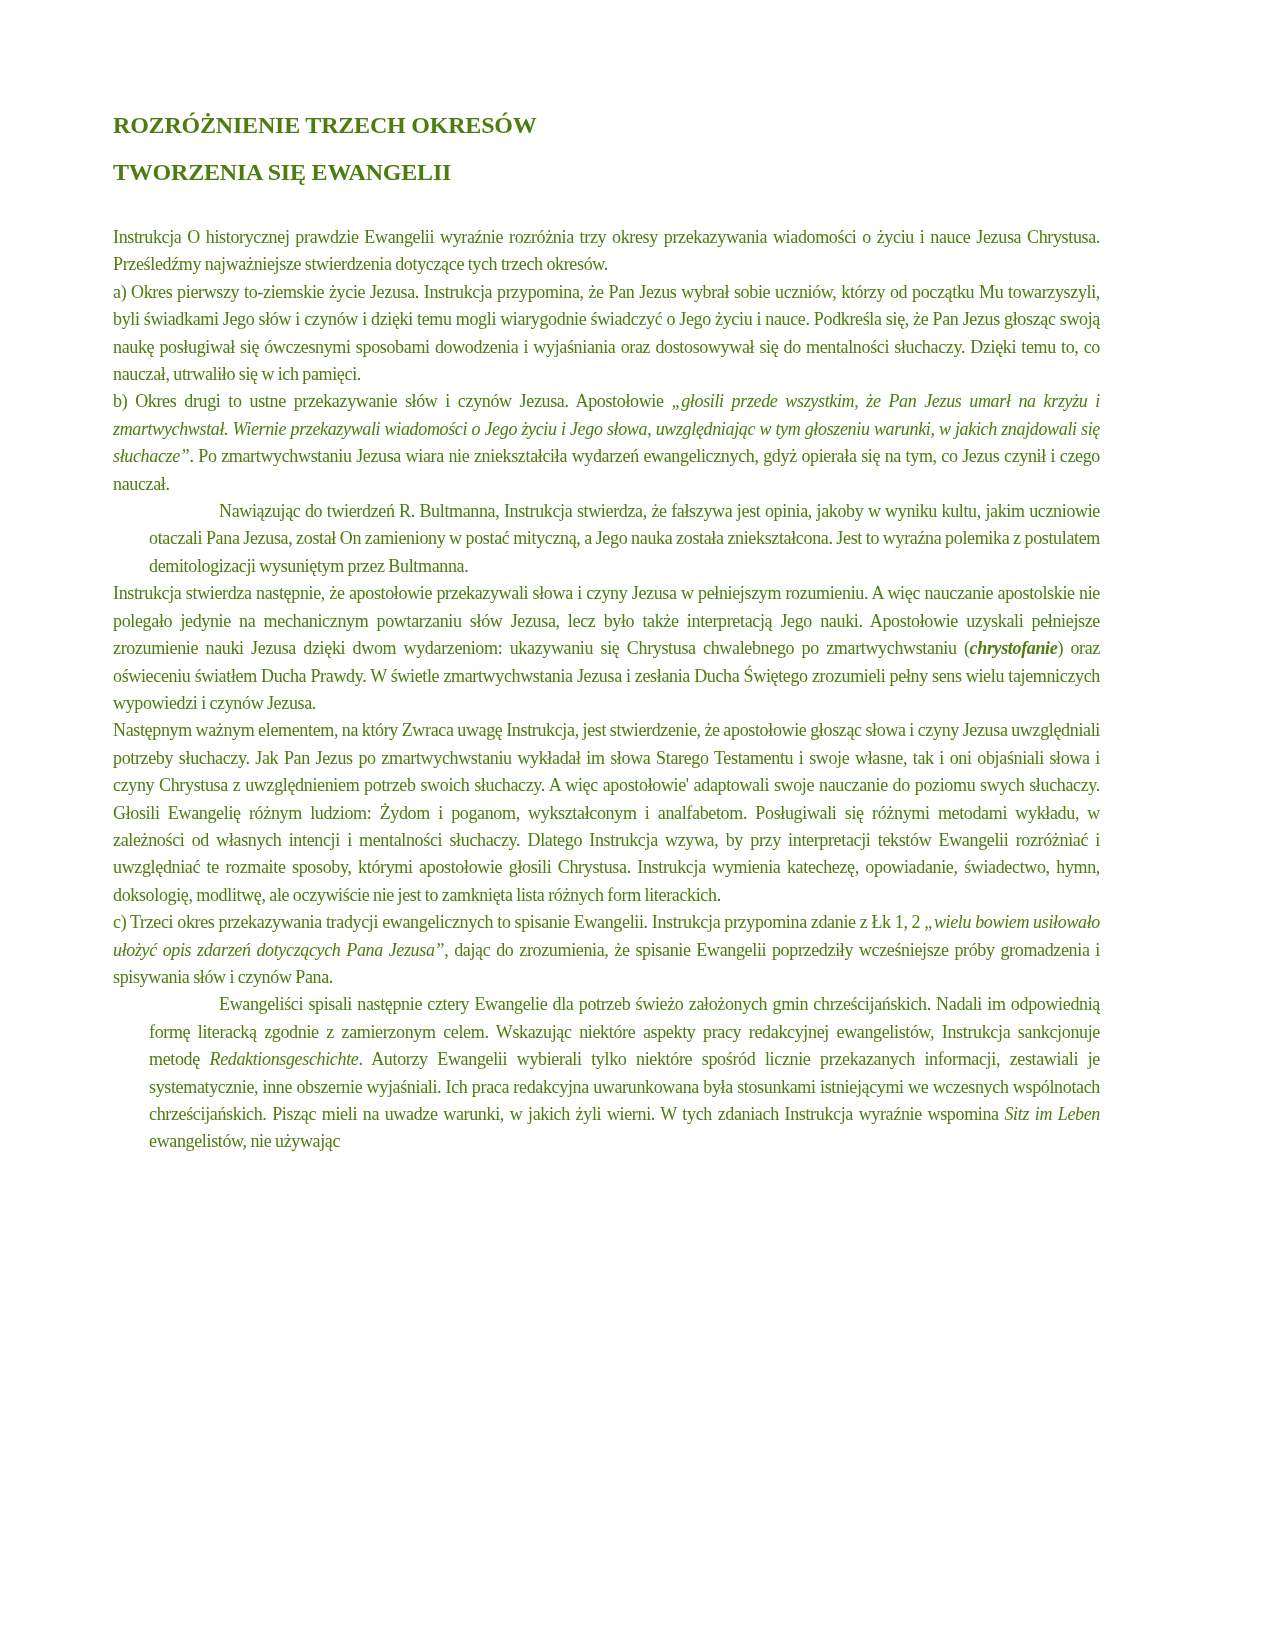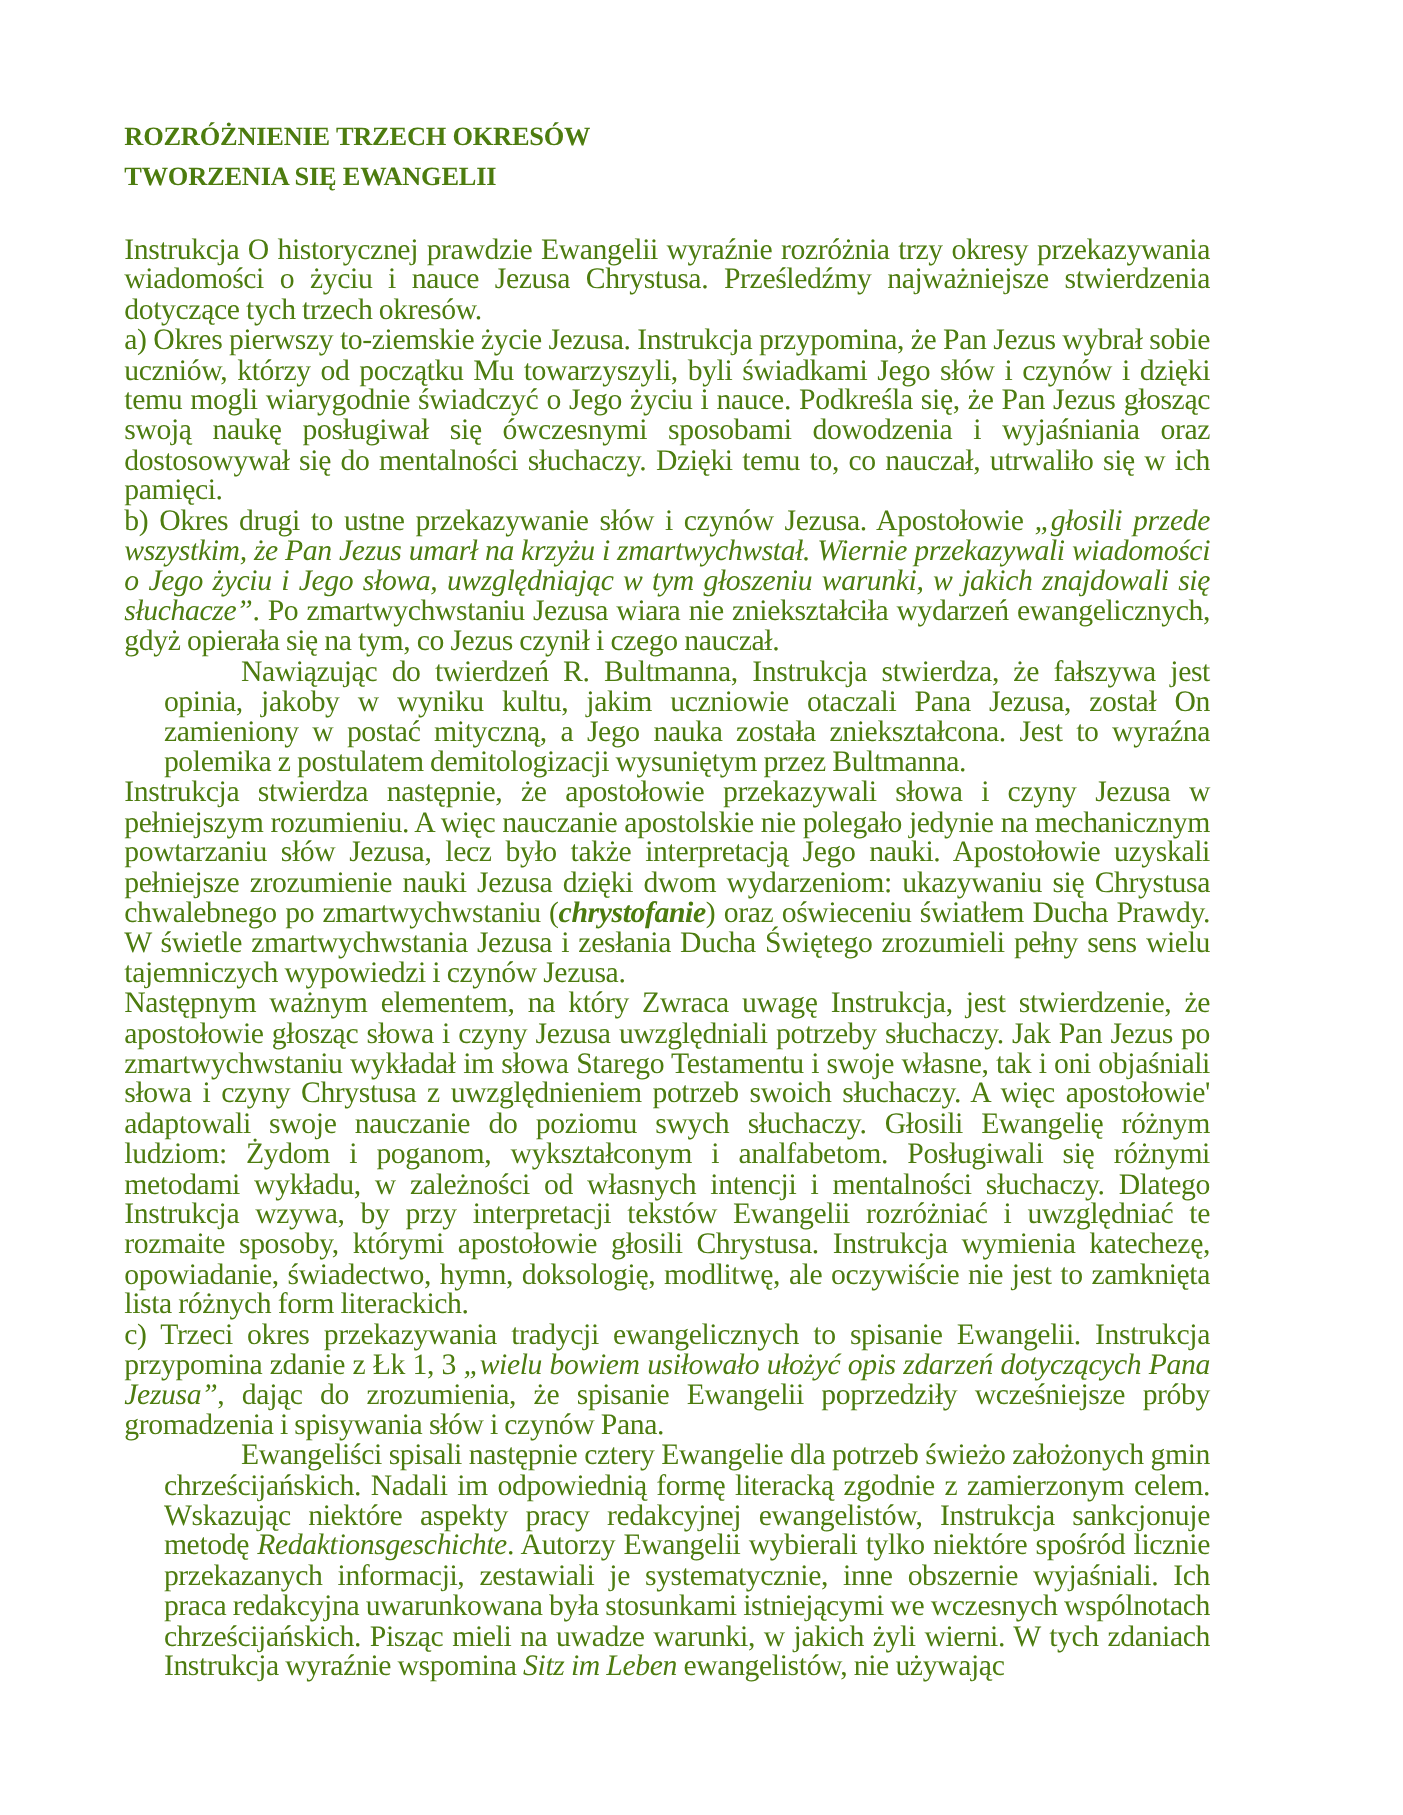--- a/index.html
+++ b/index.html
@@ -6,38 +6,38 @@
   body { width: 1275px; height: 1650px; position: relative; overflow: hidden; }
   .page {
     position: absolute; left: 113px; top: 110px; width: 987px;
     font-family: Liberation Serif, serif;
     color: #4d7c0f;
   }
   .title-line {
     font-weight: bold; font-size: 24px; line-height: 30px; margin: 0;
     letter-spacing: -0.2px;
   }
-  .title-line + .title-line { margin-top: 6px; }
+  .title-line + .title-line { margin-top: 17px; }
   .body { margin-top: 37px; }
   .para {
-    font-size: 27px; line-height: 27.4px; margin: 0;
+    font-size: 18px; line-height: 27.4px; margin: 0;
     text-align: justify; letter-spacing: -0.35px; word-spacing: -0.5px;
   }
   .para.indent { text-indent: 70px; margin-left: 36px; }
 </style>
 </head>
 <body>
 
 <div class="page">
   <h1 class="title-line">ROZRÓŻNIENIE TRZECH OKRESÓW</h1>
   <h1 class="title-line">TWORZENIA SIĘ EWANGELII</h1>
 
   <div class="body">
     <p class="para"><span>Instrukcja O historycznej prawdzie Ewangelii wyraźnie rozróżnia trzy okresy przekazywania wiadomości o życiu i nauce Jezusa Chrystusa. Prześledźmy najważniejsze stwierdzenia dotyczące tych trzech okresów.</span></p>
     <p class="para"><span>a) Okres pierwszy to-ziemskie życie Jezusa. Instrukcja przypomina, że Pan Jezus wybrał sobie uczniów, którzy od początku Mu towarzyszyli, byli świadkami Jego słów i czynów i dzięki temu mogli wiarygodnie świadczyć o Jego życiu i nauce. Podkreśla się, że Pan Jezus głosząc swoją naukę posługiwał się ówczesnymi sposobami dowodzenia i wyjaśniania oraz dostosowywał się do mentalności słuchaczy. Dzięki temu to, co nauczał, utrwaliło się w ich pamięci.</span></p>
     <p class="para"><span>b) Okres drugi to ustne przekazywanie słów i czynów Jezusa. Apostołowie </span><span style="font-style: italic;">„głosili przede wszystkim, że Pan Jezus umarł na krzyżu i zmartwychwstał. Wiernie przekazywali wiadomości o Jego życiu i Jego słowa, uwzględniając w tym głoszeniu warunki, w jakich znajdowali się słuchacze”</span><span>. Po zmartwychwstaniu Jezusa wiara nie zniekształciła wydarzeń ewangelicznych, gdyż opierała się na tym, co Jezus czynił i czego nauczał.</span></p>
     <p class="para indent"><span>Nawiązując do twierdzeń R. Bultmanna, Instrukcja stwierdza, że fałszywa jest opinia, jakoby w wyniku kultu, jakim uczniowie otaczali Pana Jezusa, został On zamieniony w postać mityczną, a Jego nauka została zniekształcona. Jest to wyraźna polemika z postulatem demitologizacji wysuniętym przez Bultmanna.</span></p>
     <p class="para"><span>Instrukcja stwierdza następnie, że apostołowie przekazywali słowa i czyny Jezusa w pełniejszym rozumieniu. A więc nauczanie apostolskie nie polegało jedynie na mechanicznym powtarzaniu słów Jezusa, lecz było także interpretacją Jego nauki. Apostołowie uzyskali pełniejsze zrozumienie nauki Jezusa dzięki dwom wydarzeniom: ukazywaniu się Chrystusa chwalebnego po zmartwychwstaniu (</span><span style="font-style: italic; font-weight: bold;">chrystofanie</span><span>) oraz oświeceniu światłem Ducha Prawdy. W świetle zmartwychwstania Jezusa i zesłania Ducha Świętego zrozumieli pełny sens wielu tajemniczych wypowiedzi i czynów Jezusa.</span></p>
     <p class="para"><span>Następnym ważnym elementem, na który Zwraca uwagę Instrukcja, jest stwierdzenie, że apostołowie głosząc słowa i czyny Jezusa uwzględniali potrzeby słuchaczy. Jak Pan Jezus po zmartwychwstaniu wykładał im słowa Starego Testamentu i swoje własne, tak i oni objaśniali słowa i czyny Chrystusa z uwzględnieniem potrzeb swoich słuchaczy. A więc apostołowie' adaptowali swoje nauczanie do poziomu swych słuchaczy. Głosili Ewangelię różnym ludziom: Żydom i poganom, wykształconym i analfabetom. Posługiwali się różnymi metodami wykładu, w zależności od własnych intencji i mentalności słuchaczy. Dlatego Instrukcja wzywa, by przy interpretacji tekstów Ewangelii rozróżniać i uwzględniać te rozmaite sposoby, którymi apostołowie głosili Chrystusa. Instrukcja wymienia katechezę, opowiadanie, świadectwo, hymn, doksologię, modlitwę, ale oczywiście nie jest to zamknięta lista różnych form literackich.</span></p>
-    <p class="para"><span>c) Trzeci okres przekazywania tradycji ewangelicznych to spisanie Ewangelii. Instrukcja przypomina zdanie z Łk 1, 3 </span><span style="font-style: italic;">„wielu bowiem usiłowało ułożyć opis zdarzeń dotyczących Pana Jezusa”</span><span>, dając do zrozumienia, że spisanie Ewangelii poprzedziły wcześniejsze próby gromadzenia i spisywania słów i czynów Pana.</span></p>
+    <p class="para"><span>c) Trzeci okres przekazywania tradycji ewangelicznych to spisanie Ewangelii. Instrukcja przypomina zdanie z Łk 1, 2 </span><span style="font-style: italic;">„wielu bowiem usiłowało ułożyć opis zdarzeń dotyczących Pana Jezusa”</span><span>, dając do zrozumienia, że spisanie Ewangelii poprzedziły wcześniejsze próby gromadzenia i spisywania słów i czynów Pana.</span></p>
     <p class="para indent"><span>Ewangeliści spisali następnie cztery Ewangelie dla potrzeb świeżo założonych gmin chrześcijańskich. Nadali im odpowiednią formę literacką zgodnie z zamierzonym celem. Wskazując niektóre aspekty pracy redakcyjnej ewangelistów, Instrukcja sankcjonuje metodę </span><span style="font-style: italic;">Redaktionsgeschichte</span><span>. Autorzy Ewangelii wybierali tylko niektóre spośród licznie przekazanych informacji, zestawiali je systematycznie, inne obszernie wyjaśniali. Ich praca redakcyjna uwarunkowana była stosunkami istniejącymi we wczesnych wspólnotach chrześcijańskich. Pisząc mieli na uwadze warunki, w jakich żyli wierni. W tych zdaniach Instrukcja wyraźnie wspomina </span><span style="font-style: italic;">Sitz im Leben</span><span> ewangelistów, nie używając</span></p>
   </div>
 </div>
 
 </body></html>

